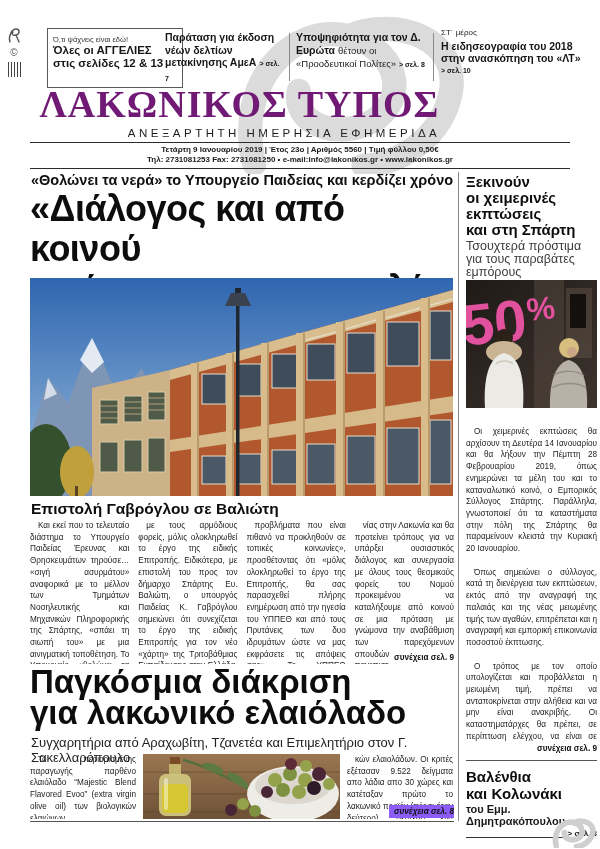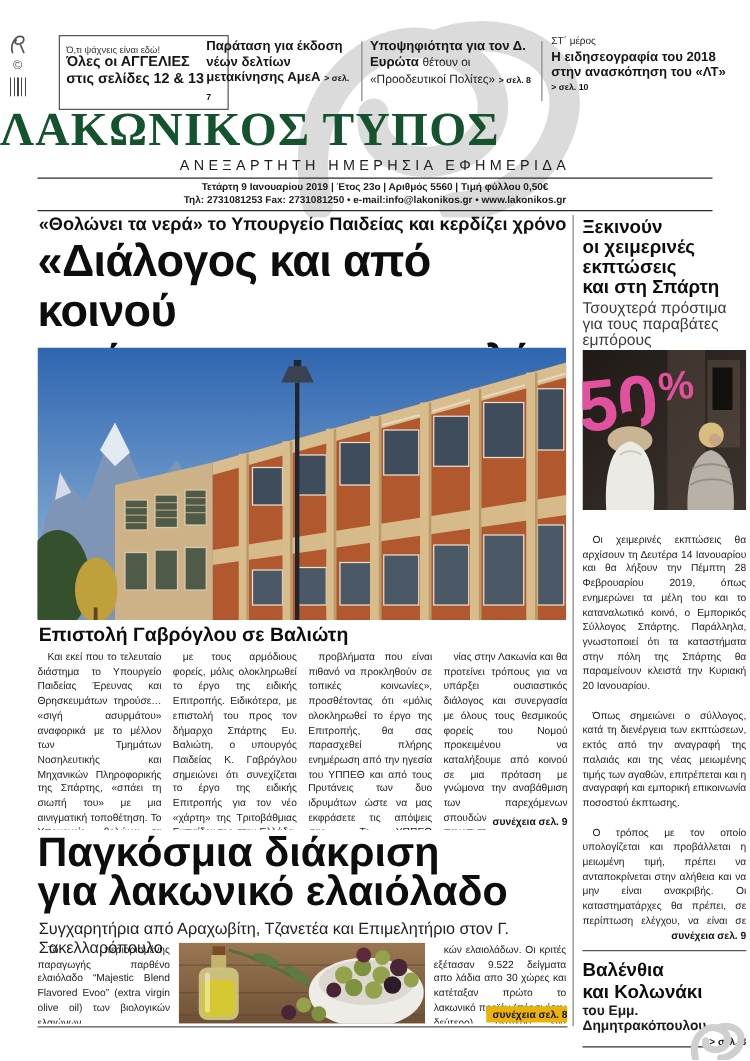--- a/index.html
+++ b/index.html
@@ -17,44 +17,44 @@
   .clsbox{left:47px;top:28px;width:124px;height:46px;border:1.5px solid #5a5a5a;padding:6px 5px;box-sizing:content-box;}
   .clsbox .tag{font-size:7.5px;color:#333;}
   .clsbox .b{font-size:11.5px;font-weight:bold;line-height:13px;}
   .teaser{font-size:10.5px;line-height:12.5px;}
   .teaser .b{font-weight:bold;}
   .teaser .r{font-weight:normal;font-size:9.5px;color:#222;}
   .teaser .pg{font-weight:bold;font-size:7px;color:#111;}
   .teaser .k{font-size:8px;color:#222;display:block;}
 
   
-  .mast-title{left:0;top:82px;width:479px;text-align:left;
-    font-family:"Liberation Serif",serif;font-weight:700;font-size:38px;letter-spacing:1px;color:#14532d;}
-  .mast-sub{left:16px;top:127px;width:568px;text-align:center;font-size:11.5px;letter-spacing:3.5px;color:#1d1d1d;}
+  .mast-title{left:0;top:82px;width:479px;text-align:center;
+    font-family:"Liberation Serif",serif;font-weight:700;font-size:38px;letter-spacing:1px;color:#701a75;}
+  .mast-sub{left:0;top:127px;width:568px;text-align:center;font-size:11.5px;letter-spacing:3.5px;color:#1d1d1d;}
   .dateline{left:0;top:145px;width:600px;text-align:center;font-size:8px;font-weight:bold;color:#1a1a1a;}
   .contact{left:0;top:155px;width:600px;text-align:center;font-size:8px;font-weight:bold;color:#1a1a1a;}
 
   
   .kicker{left:31px;top:172px;width:424px;font-size:14.5px;font-weight:bold;color:#101010;}
   .lead-h{left:30px;top:189px;width:428px;font-size:36px;line-height:40px;font-weight:bold;
           letter-spacing:-0.5px;color:#0d0d0d;}
 
   
   .bodytxt{font-size:8.2px;line-height:11.7px;color:#1c1c1c;}
   .gavh{left:31px;top:500px;width:300px;font-size:15.5px;font-weight:bold;color:#0d0d0d;}
   .gavcols{left:30px;top:520px;width:424px;height:144px;display:flex;gap:9px;overflow:hidden;}
   .gavcols .col{flex:1 1 0;text-align:justify;text-indent:8px;overflow:hidden;}
   .cont{font-size:8.2px;font-weight:bold;text-align:right;color:#111;}
   .gavcont{position:absolute;right:0;bottom:0;background:#fff;padding:1px 0 0 5px;}
 
   .oliveh{left:30px;top:666px;width:424px;font-size:33px;line-height:31px;font-weight:bold;color:#0d0d0d;}
   .olivesub{left:31px;top:735px;width:424px;font-size:13px;color:#222;}
   .oliverow{left:30px;top:754px;width:424px;height:65px;display:flex;gap:7px;overflow:hidden;}
   .oliverow .ocol{width:106px;text-align:justify;text-indent:8px;overflow:hidden;}
-  .olivecont{position:absolute;right:0;bottom:1px;background:#eab308;padding:1px 0 0 5px;}
+  .olivecont{position:absolute;right:0;bottom:1px;background:#8b5cf6;padding:1px 0 0 5px;font-style:italic;}
 
   
   .sb-h{left:466px;top:174px;width:131px;font-size:15px;line-height:16px;font-weight:bold;color:#0d0d0d;}
   .sb-sub{left:466px;top:240px;width:131px;font-size:12.5px;line-height:13px;color:#3c3c3c;}
   .sb-body{left:466px;top:414px;width:131px;height:330px;overflow:hidden;}
   .sb-body p{margin:12px 0 3px 0;text-align:justify;text-indent:8px;}
   .sb-cont{left:466px;top:744px;width:131px;}
   .val-h{left:466px;top:768px;width:131px;font-size:15px;line-height:17px;font-weight:bold;color:#0d0d0d;}
   .val-by{left:466px;top:803px;width:131px;font-size:11px;font-weight:bold;color:#1a1a1a;}
   .val-pg{left:466px;top:813px;width:131px;display:flex;align-items:center;gap:4px;margin-top:16px;}

